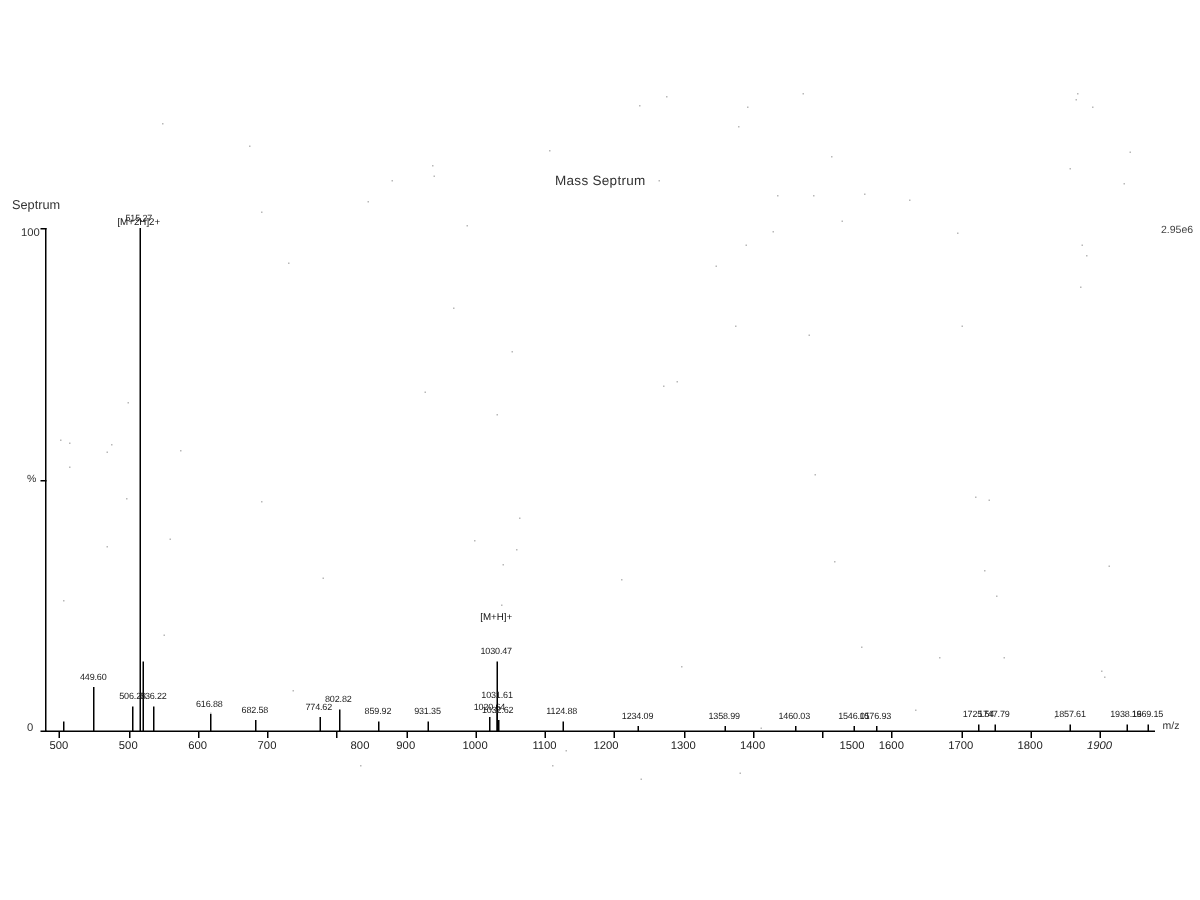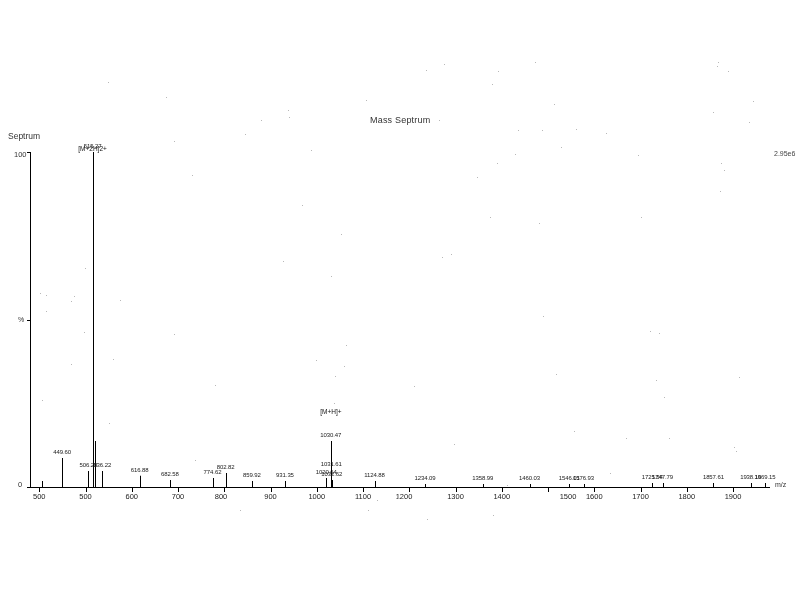--- a/index.html
+++ b/index.html
@@ -223,21 +223,21 @@
   <div id="xaxis-ticks">
       <div class="tickmark" style="left: 39.25px;"></div>
       <div class="ticklabel" style="left: 39.25px;">500</div>
       <div class="tickmark" style="left: 85.5px;"></div>
       <div class="ticklabel" style="left: 85.5px;">500</div>
       <div class="tickmark" style="left: 131.75px;"></div>
       <div class="ticklabel" style="left: 131.75px;">600</div>
       <div class="tickmark" style="left: 178px;"></div>
       <div class="ticklabel" style="left: 178px;">700</div>
       <div class="tickmark" style="left: 224.25px;"></div>
-      <div class="ticklabel" style="left: 221px;">800</div>
+      <div class="ticklabel" style="left: 240px;">800</div>
       <div class="tickmark" style="left: 270.5px;"></div>
       <div class="ticklabel" style="left: 270.5px;">900</div>
       <div class="tickmark" style="left: 316.75px;"></div>
       <div class="ticklabel" style="left: 316.75px;">1000</div>
       <div class="tickmark" style="left: 363px;"></div>
       <div class="ticklabel" style="left: 363px;">1100</div>
       <div class="tickmark" style="left: 409.25px;"></div>
       <div class="ticklabel" style="left: 404px;">1200</div>
       <div class="tickmark" style="left: 455.5px;"></div>
       <div class="ticklabel" style="left: 455.5px;">1300</div>
@@ -245,21 +245,21 @@
       <div class="ticklabel" style="left: 501.75px;">1400</div>
       <div class="tickmark" style="left: 548px;"></div>
       <div class="ticklabel" style="left: 568px;">1500</div>
       <div class="tickmark" style="left: 594.25px;"></div>
       <div class="ticklabel" style="left: 594.25px;">1600</div>
       <div class="tickmark" style="left: 640.5px;"></div>
       <div class="ticklabel" style="left: 640.5px;">1700</div>
       <div class="tickmark" style="left: 686.75px;"></div>
       <div class="ticklabel" style="left: 686.75px;">1800</div>
       <div class="tickmark" style="left: 733px;"></div>
-      <div class="ticklabel" style="left: 733px;">1900</div>
+      <div class="ticklabel" style="left: 733px; font-style: italic;">1900</div>
     </div>
   <div id="specks">
       <div class="speck" style="left: 738.773px; top: 376.66px;"></div>
       <div class="speck" style="left: 73.7535px; top: 295.578px;"></div>
       <div class="speck" style="left: 454.153px; top: 444.046px;"></div>
       <div class="speck" style="left: 507.488px; top: 485.146px;"></div>
       <div class="speck" style="left: 83.7305px; top: 332.446px;"></div>
       <div class="speck" style="left: 717.204px; top: 65.6972px;"></div>
       <div class="speck" style="left: 542.507px; top: 316.147px;"></div>
       <div class="speck" style="left: 283.074px; top: 261.487px;"></div>

